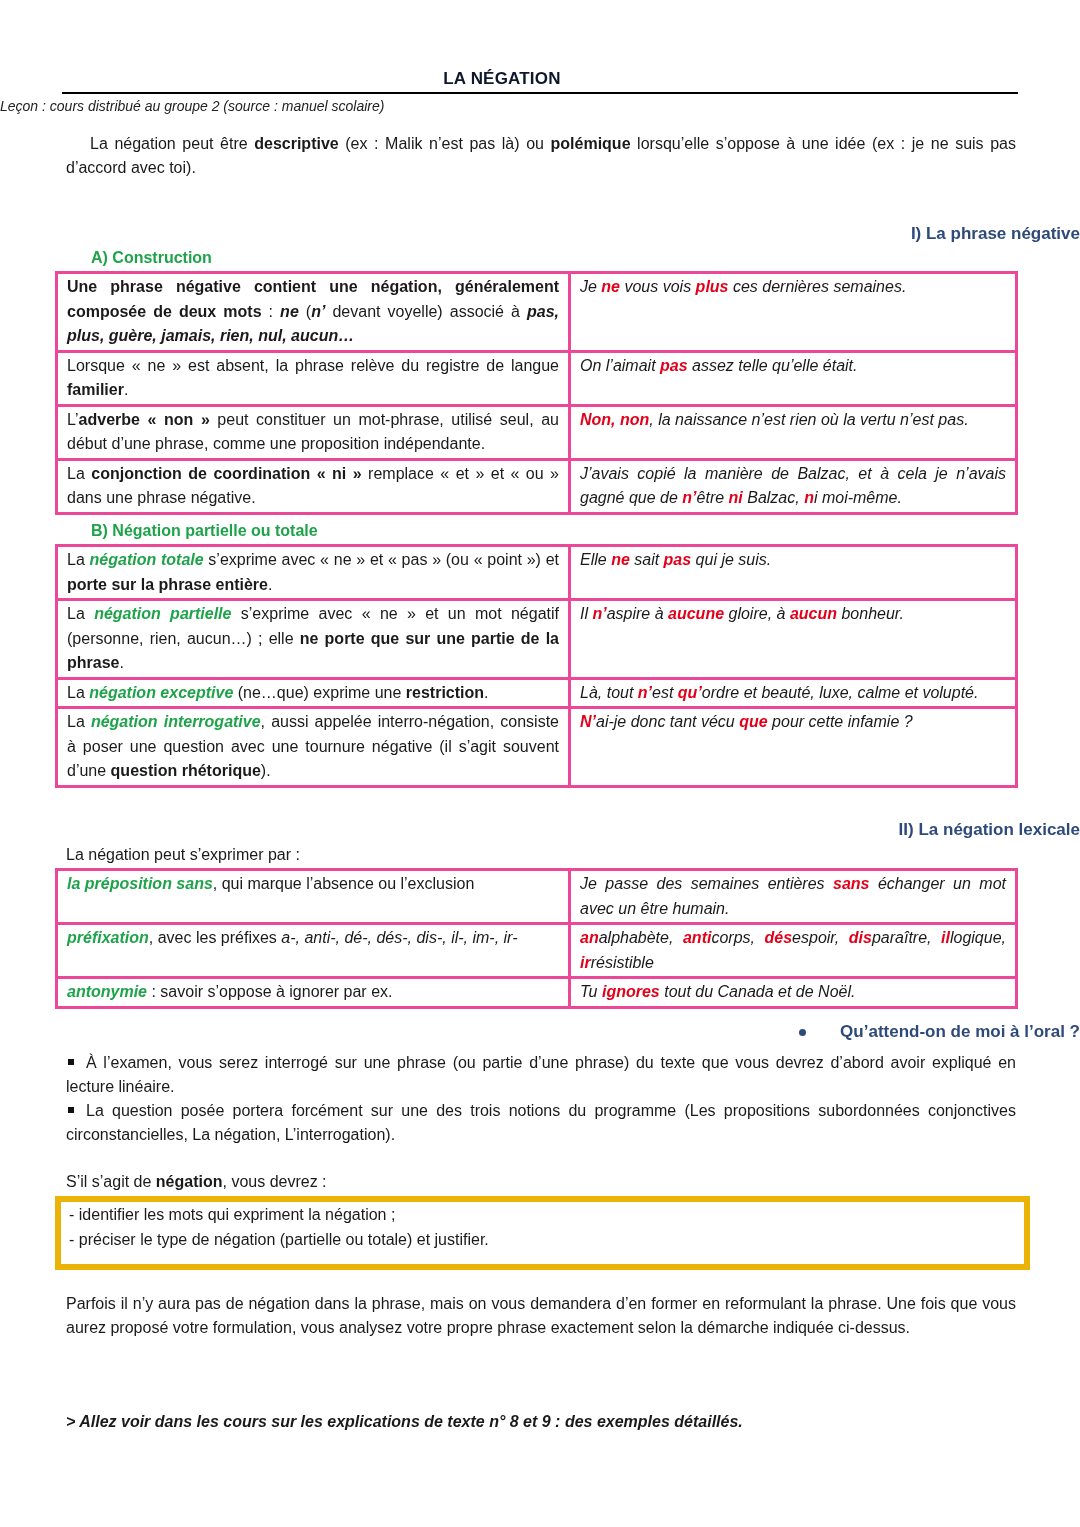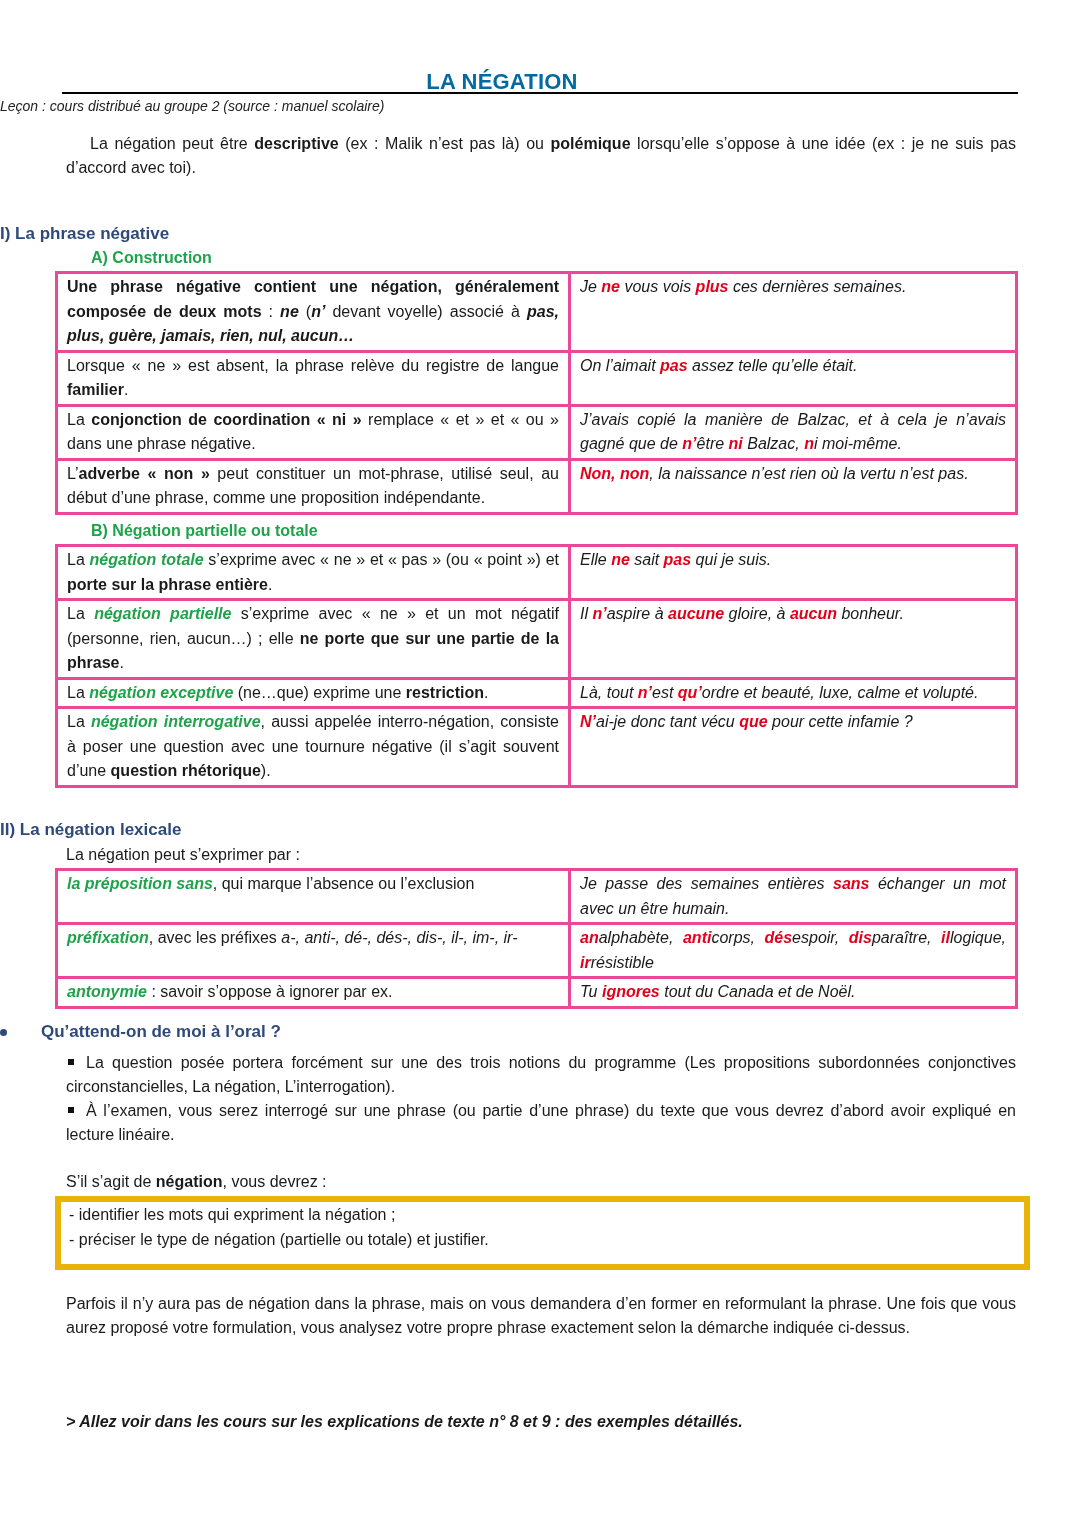--- a/index.html
+++ b/index.html
@@ -1,24 +1,24 @@
 <!DOCTYPE html>
 <html><head>
 <meta charset="utf-8">
 <style>
   html, body { margin:0; padding:0; background:#ffffff; }
   body { width:1080px; height:1527px; position:relative; font-family:"Liberation Sans", sans-serif; color:#1a1a1a; font-size:16px; }
   .page { position:absolute; left:0; top:0; width:1080px; height:1527px; }
-  .title { position:absolute; left:0; width:1004px; top:69px; text-align:center; font-weight:bold; font-size:22px; color:#0369a1; letter-spacing:0.2px; }
+  .title { position:absolute; left:0; width:1004px; top:69px; text-align:center; font-weight:bold; font-size:17px; color:#0f172a; letter-spacing:0.2px; }
   .title-rule { position:absolute; left:62px; width:956px; top:92px; height:0; border-top:2px solid #000; }
   .subtitle { position:absolute; left:0; width:1080px; top:98px; text-align:left; font-style:italic; font-size:14px; color:#222; }
   .intro { position:absolute; left:66px; width:950px; top:132px; font-size:16px; line-height:24px; text-align:justify; }
   .intro p { margin:0; text-indent:24px; }
   .intro .u { font-weight:bold; text-decoration:underline; text-indent:24px; display:block; }
-  .sec-title { position:absolute; left:0; width:1080px; text-align:left; font-weight:bold; font-size:17px; color:#2e4a7a; }
+  .sec-title { position:absolute; left:0; width:1080px; text-align:right; font-weight:bold; font-size:17px; color:#2e4a7a; }
   .sub-title { position:absolute; left:91px; font-weight:bold; font-size:16px; color:#1fa34a; }
   table.grid { position:absolute; left:55px; width:963px; border-collapse:collapse; font-size:16px; line-height:24.5px; }
   table.grid td { border:3px solid #ec4899; vertical-align:top; padding:1px 9px 1px 9px; }
   table.grid td.l { width:492px; text-align:justify; }
   table.grid td.r { font-style:italic; text-align:justify; }
   .b { font-weight:bold; }
   .i { font-style:italic; }
   .g { color:#1fa34a; font-weight:bold;font-style:italic; }
   .rd { color:#e2001a; font-weight:bold; }
   .plain { position:absolute; left:66px; font-size:16px; }
@@ -51,26 +51,26 @@
     <tbody>
         <tr>
       <td class="l" style="height:73px;"><span class="b">Une phrase négative contient une négation, généralement composée de deux mots</span><span> : </span><span class="b i">ne</span><span> (</span><span class="b i">n’</span><span> devant voyelle) associé à </span><span class="b i">pas, plus, guère, jamais, rien, nul, aucun…</span></td>
       <td class="r"><span>Je </span><span class="rd">ne</span><span> vous vois </span><span class="rd">plus</span><span> ces dernières semaines.</span></td>
     </tr>
     <tr>
       <td class="l"><span>Lorsque « ne » est absent, la phrase relève du registre de langue </span><span class="b">familier</span><span>.</span></td>
       <td class="r"><span>On l’aimait </span><span class="rd">pas</span><span> assez telle qu’elle était.</span></td>
     </tr>
     <tr>
+      <td class="l"><span>L’</span><span class="b">adverbe « non »</span><span> peut constituer un mot-phrase, utilisé seul, au début d’une phrase, comme une proposition indépendante.</span></td>
+      <td class="r"><span class="rd">Non, non</span><span>, la naissance n’est rien où la vertu n’est pas.</span></td>
+    </tr>
+    <tr>
       <td class="l"><span>La </span><span class="b">conjonction de coordination « ni »</span><span> remplace « et » et « ou » dans une phrase négative.</span></td>
       <td class="r"><span>J’avais copié la manière de Balzac, et à cela je n’avais gagné que de </span><span class="rd">n’</span><span>être </span><span class="rd">ni</span><span> Balzac, </span><span class="rd">n</span><span>i moi-même.</span></td>
-    </tr>
-    <tr>
-      <td class="l"><span>L’</span><span class="b">adverbe « non »</span><span> peut constituer un mot-phrase, utilisé seul, au début d’une phrase, comme une proposition indépendante.</span></td>
-      <td class="r"><span class="rd">Non, non</span><span>, la naissance n’est rien où la vertu n’est pas.</span></td>
     </tr>
   </tbody>
     </table>
 
   <div class="sub-title" style="top:522px;">B) Négation partielle ou totale</div>
 
   <table class="grid" style="top:544px;">
     <tbody>
         <tr>
       <td class="l"><span>La </span><span class="g">négation totale</span><span> s’exprime avec « ne » et « pas » (ou « point ») et </span><span class="b">porte sur la phrase entière</span><span>.</span></td>
@@ -107,22 +107,22 @@
     <tr>
       <td class="l"><span class="g">antonymie</span><span> : savoir s’oppose à ignorer par ex.</span></td>
       <td class="r"><span>Tu </span><span class="rd">ignores</span><span> tout du Canada et de Noël.</span></td>
     </tr>
   </tbody>
     </table>
 
   <div class="sec-title" style="top:1022px;"><span class="dot"></span><span>Qu’attend-on de moi à l’oral ?</span></div>
 
   <div class="bul" style="top:1051px;">
+    <p><span class="sq"></span><span>À l’examen, vous serez interrogé sur une phrase (ou partie d’une phrase) du texte que vous devrez d’abord avoir expliqué en lecture linéaire.</span></p>
     <p><span class="sq"></span><span>La question posée portera forcément sur une des trois notions du programme (Les propositions subordonnées conjonctives circonstancielles, La négation, L’interrogation).</span></p>
-    <p><span class="sq"></span><span>À l’examen, vous serez interrogé sur une phrase (ou partie d’une phrase) du texte que vous devrez d’abord avoir expliqué en lecture linéaire.</span></p>
   </div>
 
   <div class="plain" style="top:1173px;"><span>S’il s’agit de </span><span class="b">négation</span><span>, vous devrez :</span></div>
 
   <div class="box">
     <div>- identifier les mots qui expriment la négation ;</div>
     <div>- préciser le type de négation (partielle ou totale) et justifier.</div>
   </div>
 
   <div class="para2">Parfois il n’y aura pas de négation dans la phrase, mais on vous demandera d’en former en reformulant la phrase. Une fois que vous aurez proposé votre formulation, vous analysez votre propre phrase exactement selon la démarche indiquée ci-dessus.</div>

